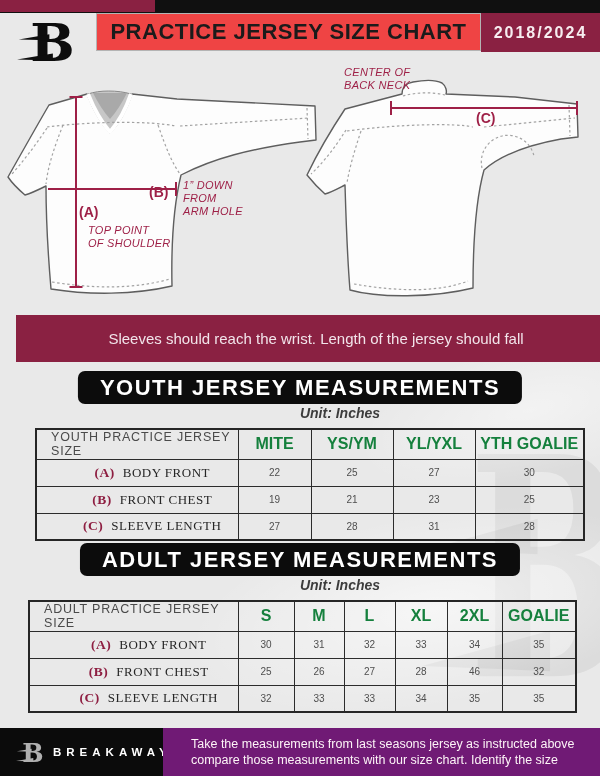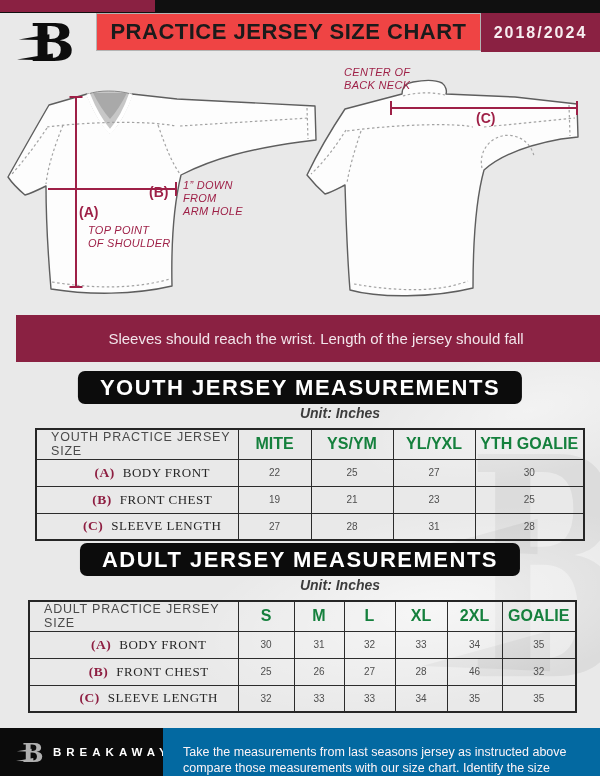--- a/index.html
+++ b/index.html
@@ -59,22 +59,22 @@
     text-align:left; padding-left:14px; }
   th.colhead { font-size:16px; font-weight:bold; color:#15803d; text-align:center; }
   td.rowlabel { text-align:center; padding-left:30px; font-size:13px; color:#262626; letter-spacing:0.5px; white-space:nowrap;font-family:Liberation Serif, serif; }
   td.rowlabel .key { color:#8e1f42; font-weight:bold; font-size:13.5px; margin-right:8px; }
   td.val { text-align:center; font-size:10px; color:#4f4f4f; }
   
   .footer-black { position:absolute; left:0; top:728px; width:163px; height:48px; background:#0b0b0b;
     display:flex; align-items:center; padding-left:16px; z-index:2; }
   .logo-footer { width:27px; height:27px; color:#b0b0b0; flex:0 0 auto; }
   .footer-brand { color:#ffffff; font-weight:bold; font-size:11.5px; letter-spacing:5px; margin-left:10px; }
-  .footer-note { position:absolute; left:163px; top:728px; width:437px; height:48px; background:#0369a1;
-    display:flex; flex-direction:column; justify-content:flex-end; padding-left:20px;
+  .footer-note { position:absolute; left:163px; top:728px; width:437px; height:48px; background:#701a75;
+    display:flex; flex-direction:column; justify-content:center; padding-left:28px;
     color:#fdf4f7; font-size:12.5px; line-height:16px; z-index:2; }
 </style>
 </head>
 <body>
 
 <svg width="0" height="0" style="position:absolute" aria-hidden="true">
   <defs>
     <symbol id="bw-logo" viewBox="0 0 64 64">
       <text x="15" y="54" font-size="60" font-weight="bold" font-family="DejaVu Serif, serif" fill="currentColor">B</text>
       <path d="M2 29 L37 23 L37 30 Z" fill="currentColor"></path>

